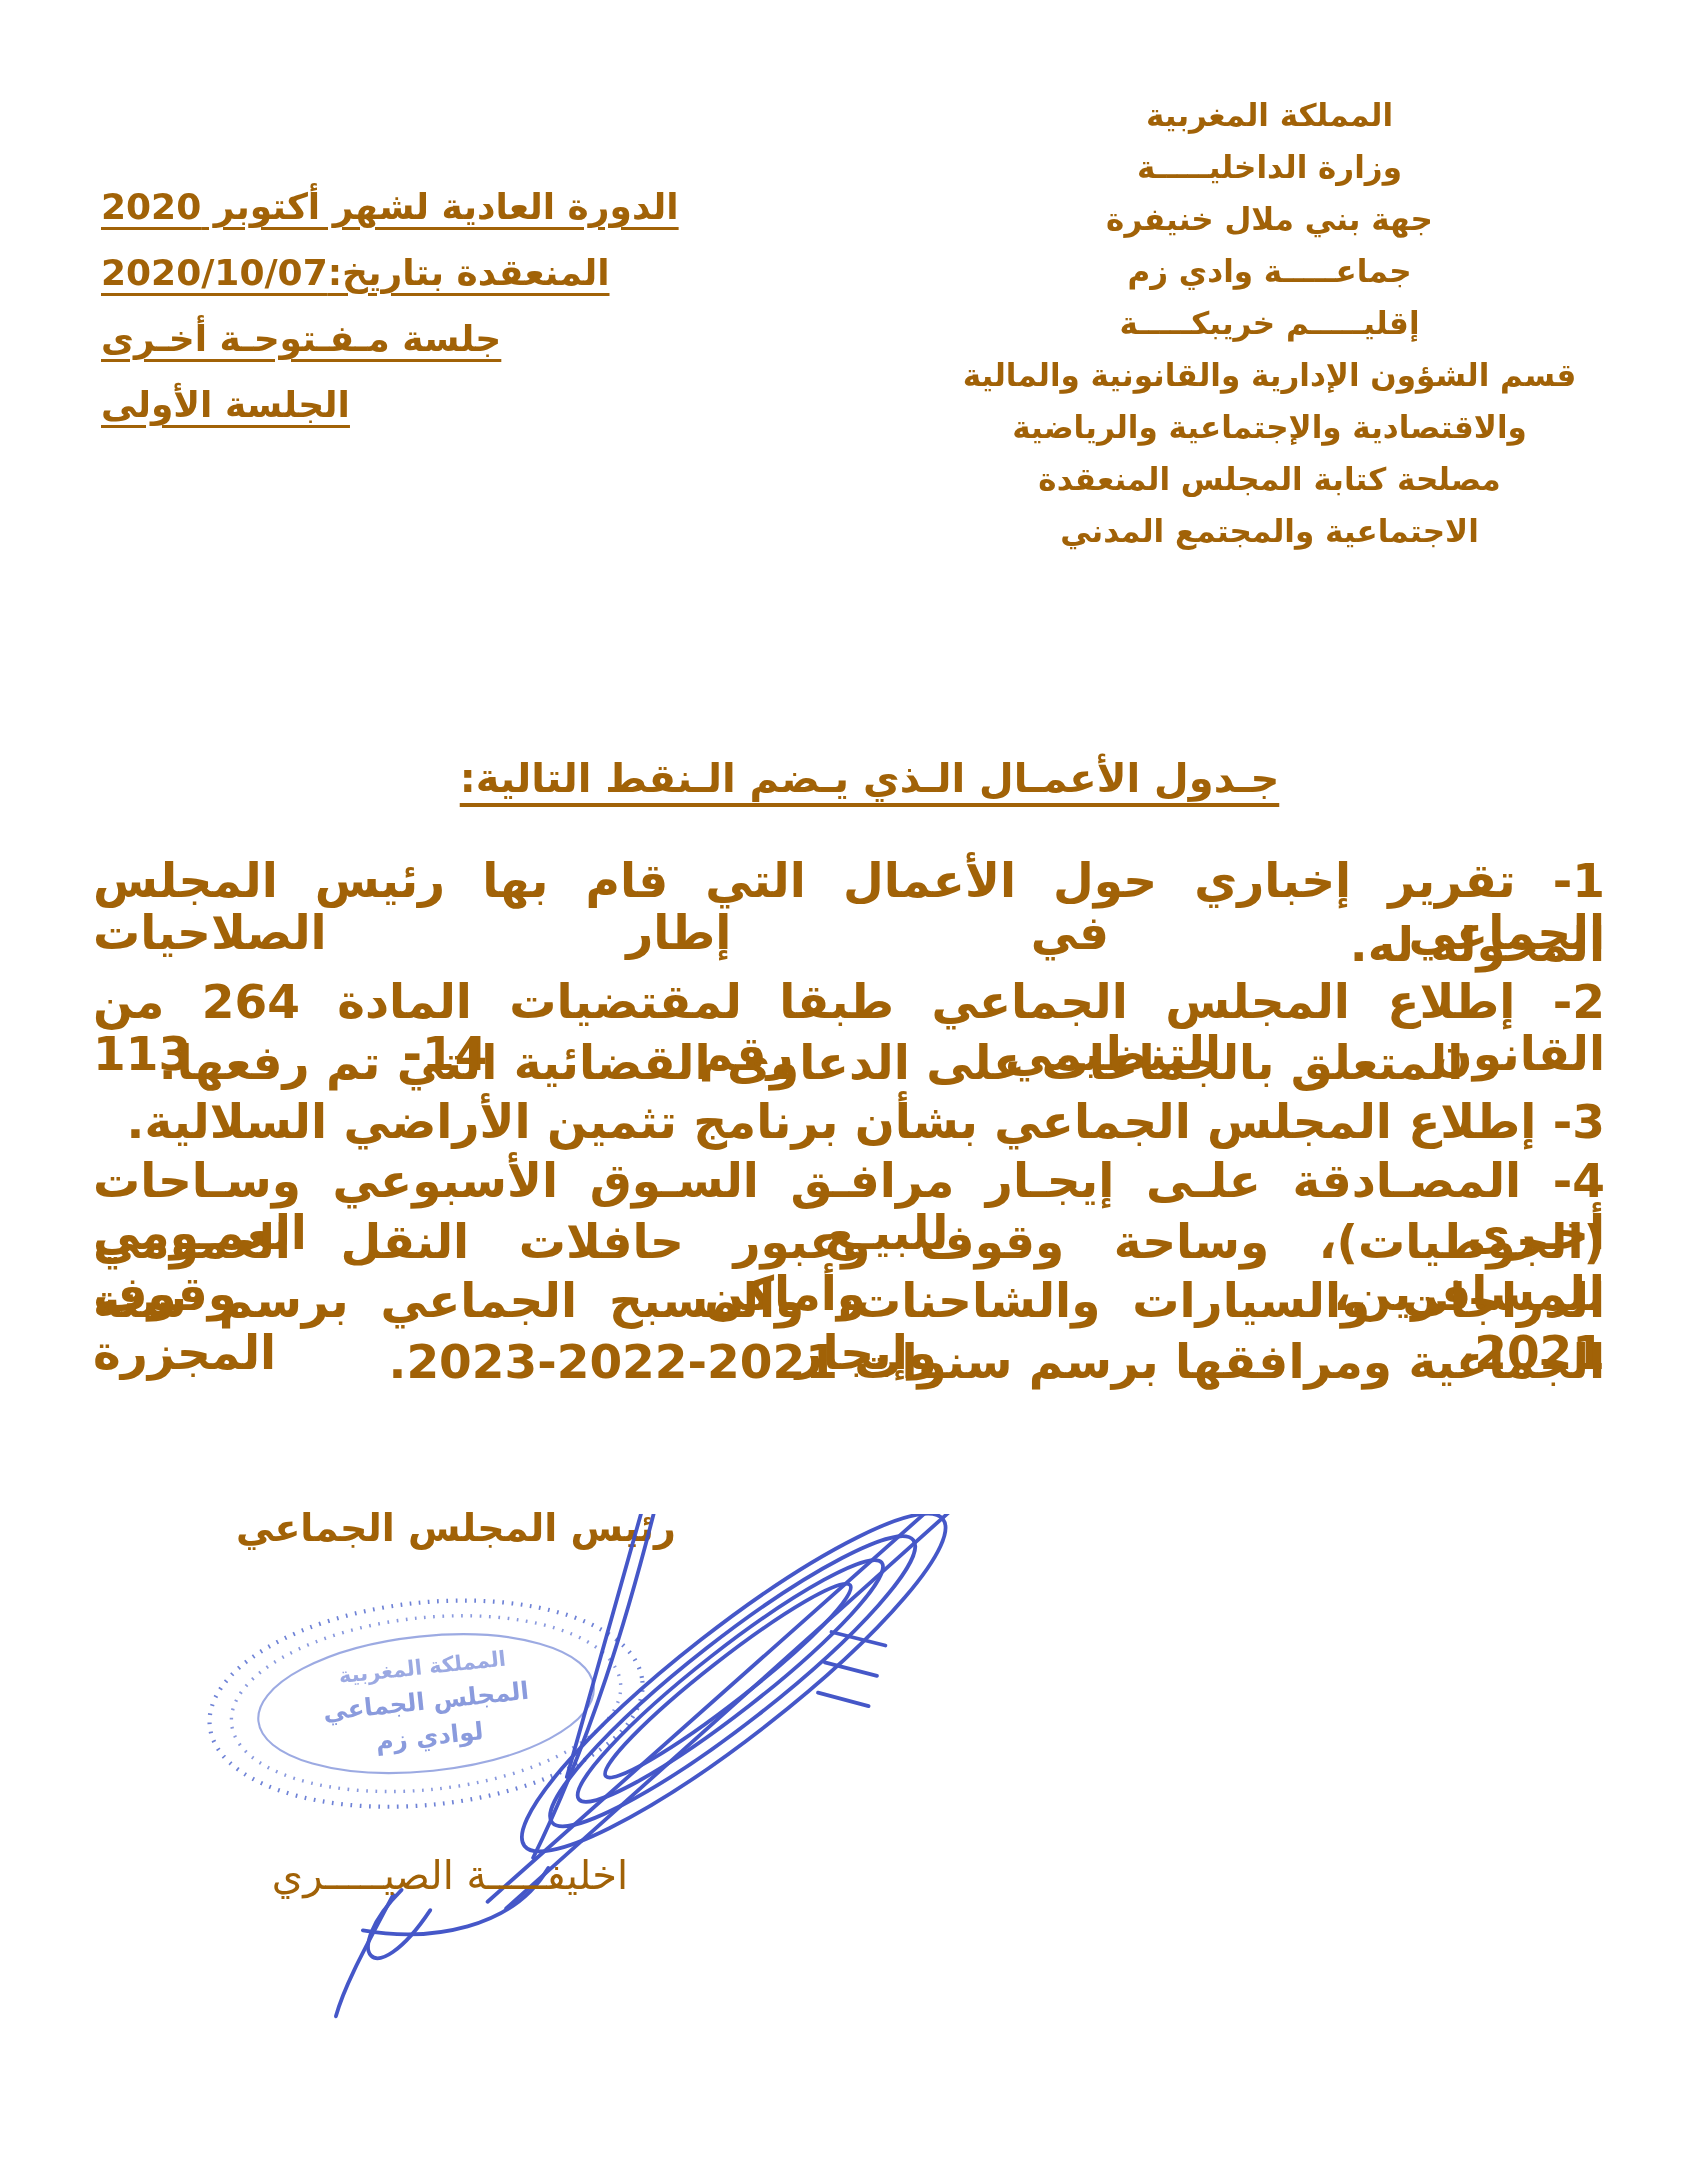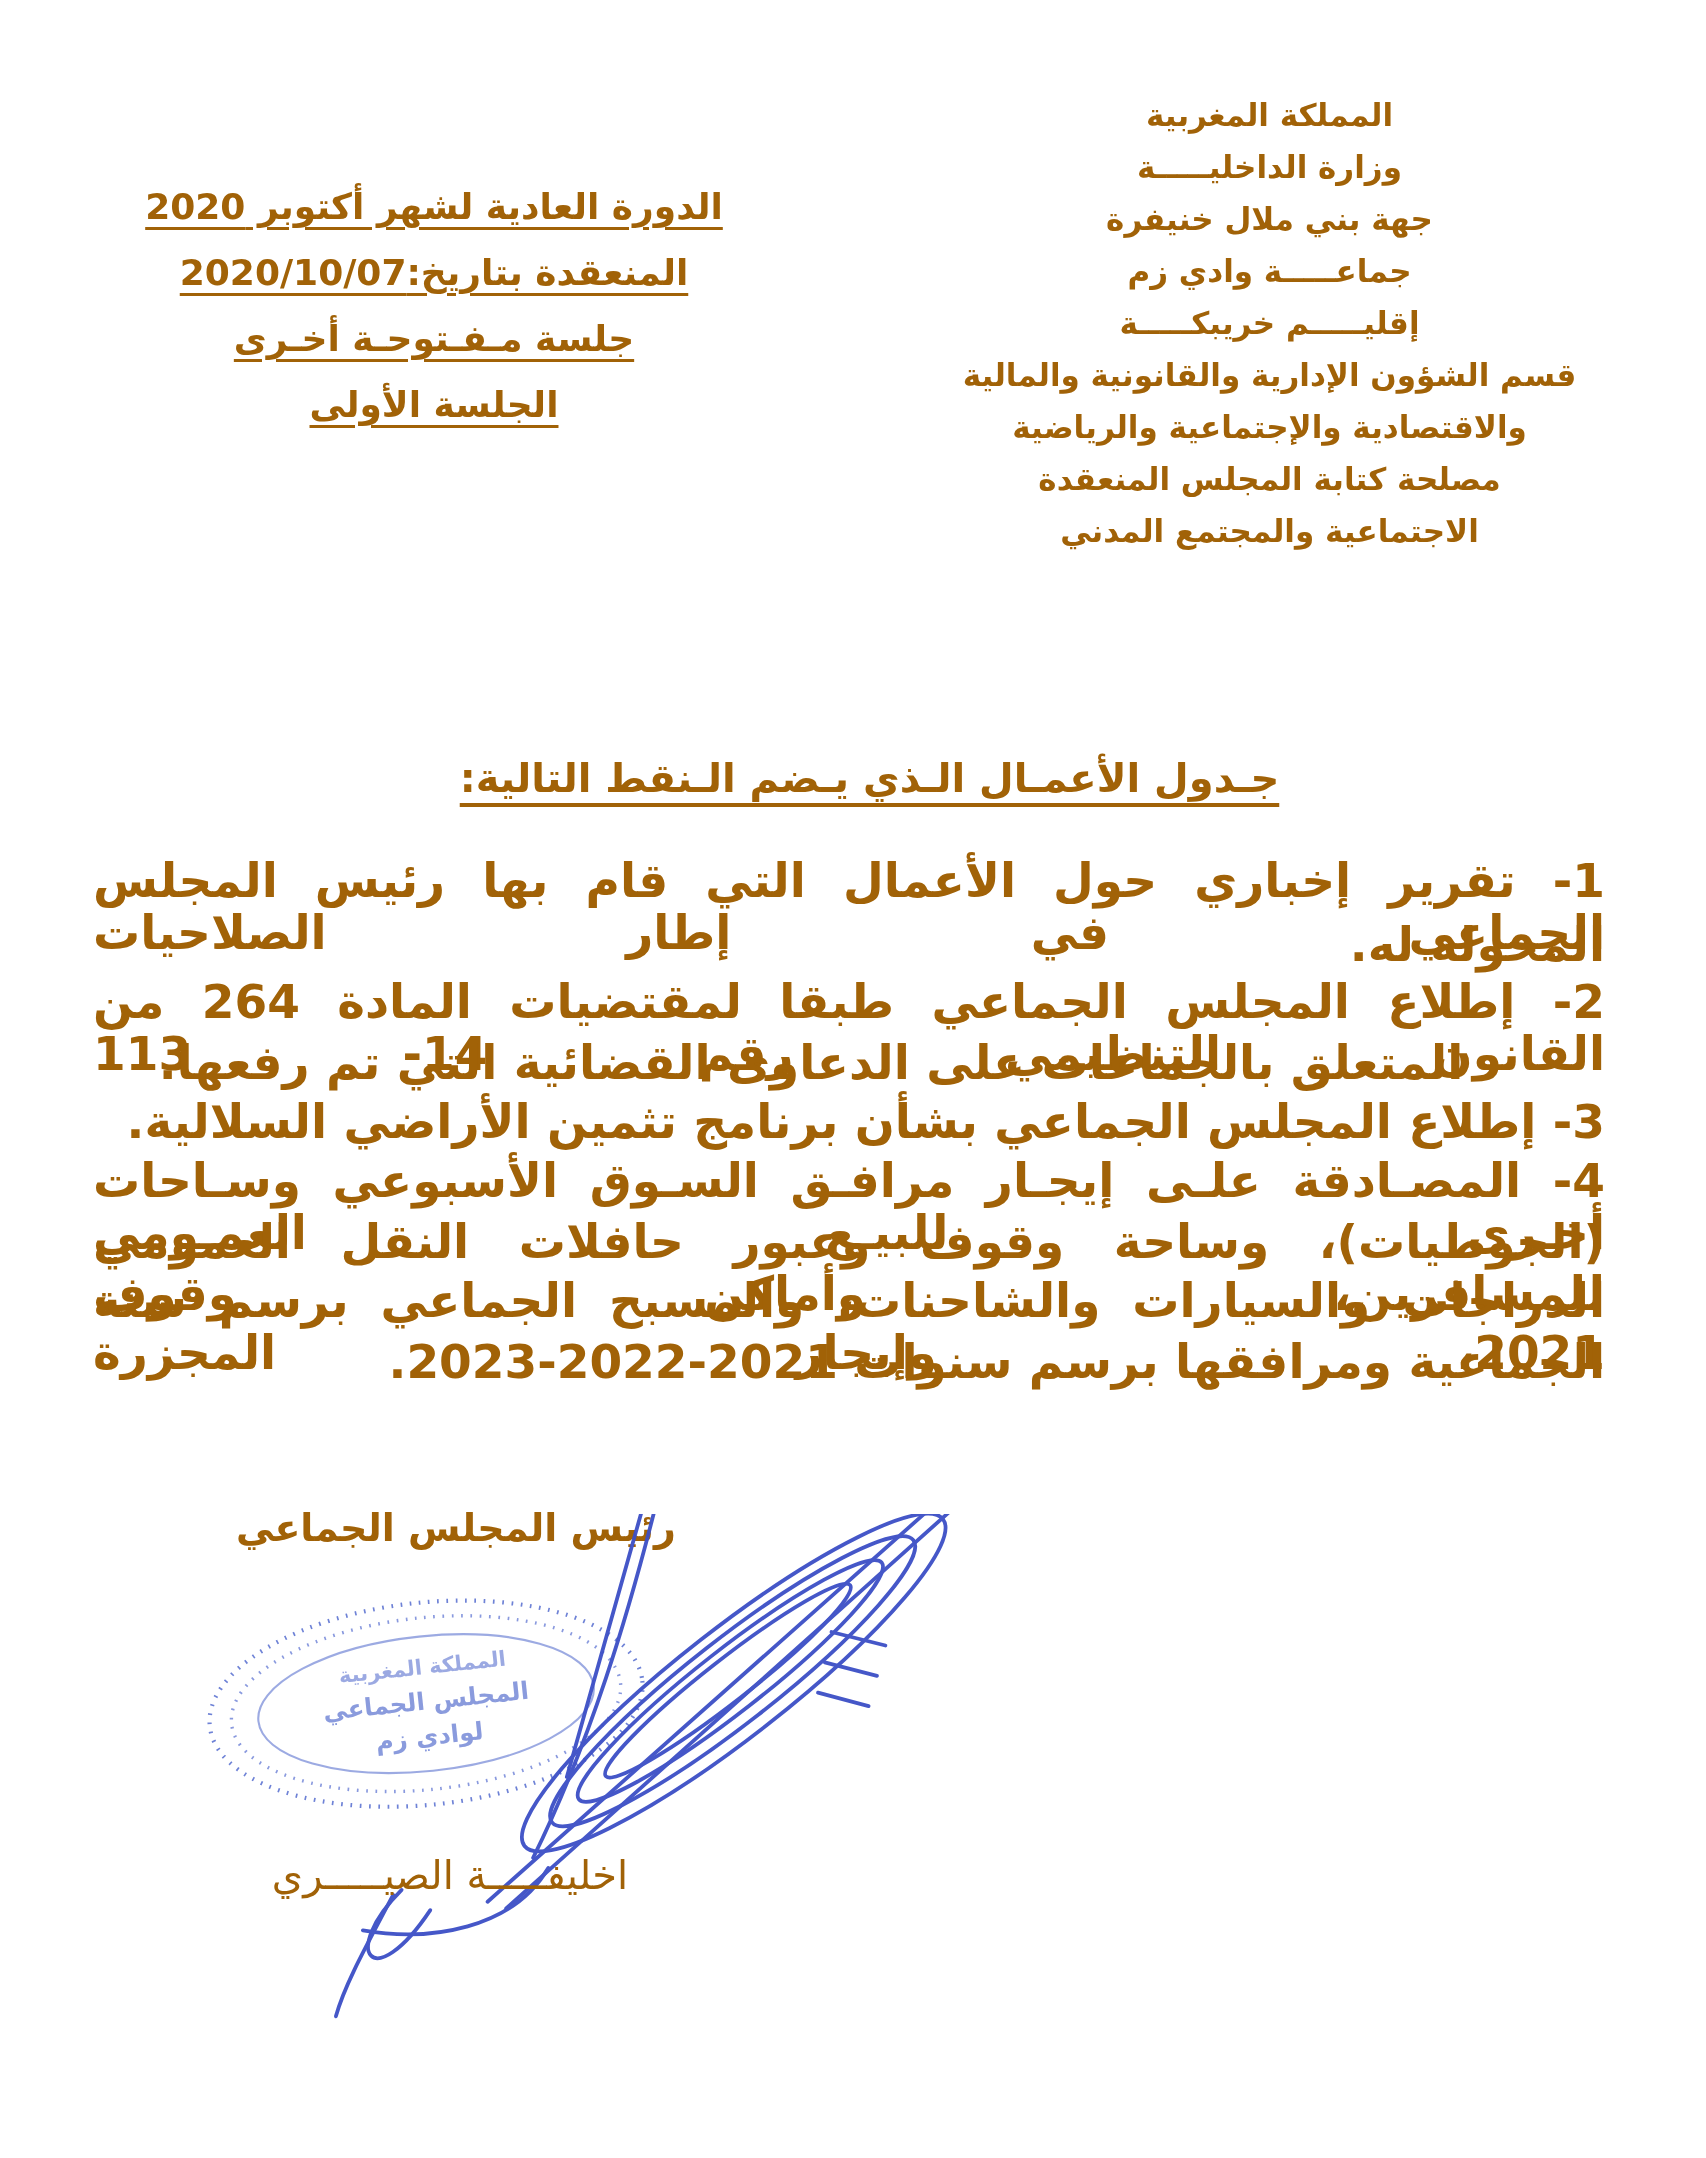--- a/index.html
+++ b/index.html
@@ -13,21 +13,21 @@
     overflow:hidden;
   }
   
   .letterhead{
     position:absolute;top:89px;left:911px;width:717px;
     text-align:center;font-weight:bold;font-size:31px;line-height:52px;
   }
   
   .session{
     position:absolute;top:174px;left:101px;width:666px;
-    text-align:center;font-weight:bold;font-size:36px;
+    text-align:left;font-weight:bold;font-size:36px;
   }
   .session .line{line-height:66px;}
   .u{
     text-decoration:underline;
     text-decoration-thickness:3.4px;
     text-underline-offset:8.4px;
   }
   
   .agenda-title{
     position:absolute;top:735px;left:337px;width:1037px;margin:14px;

